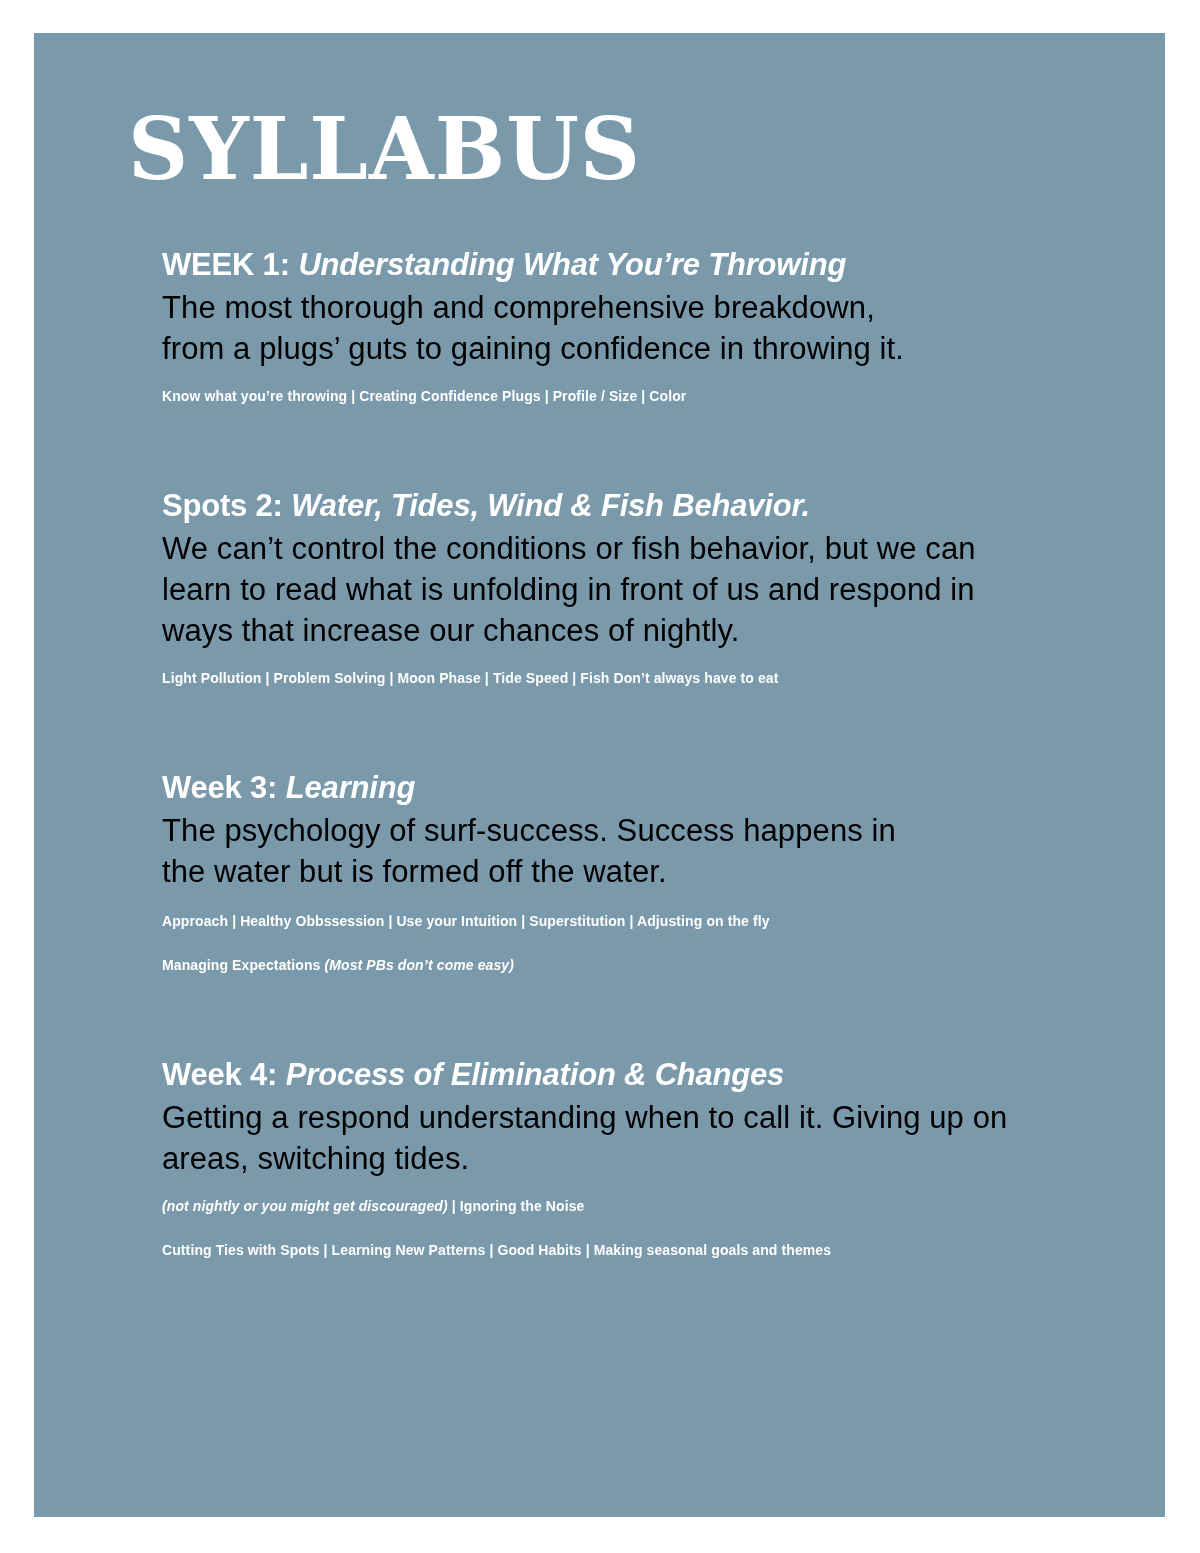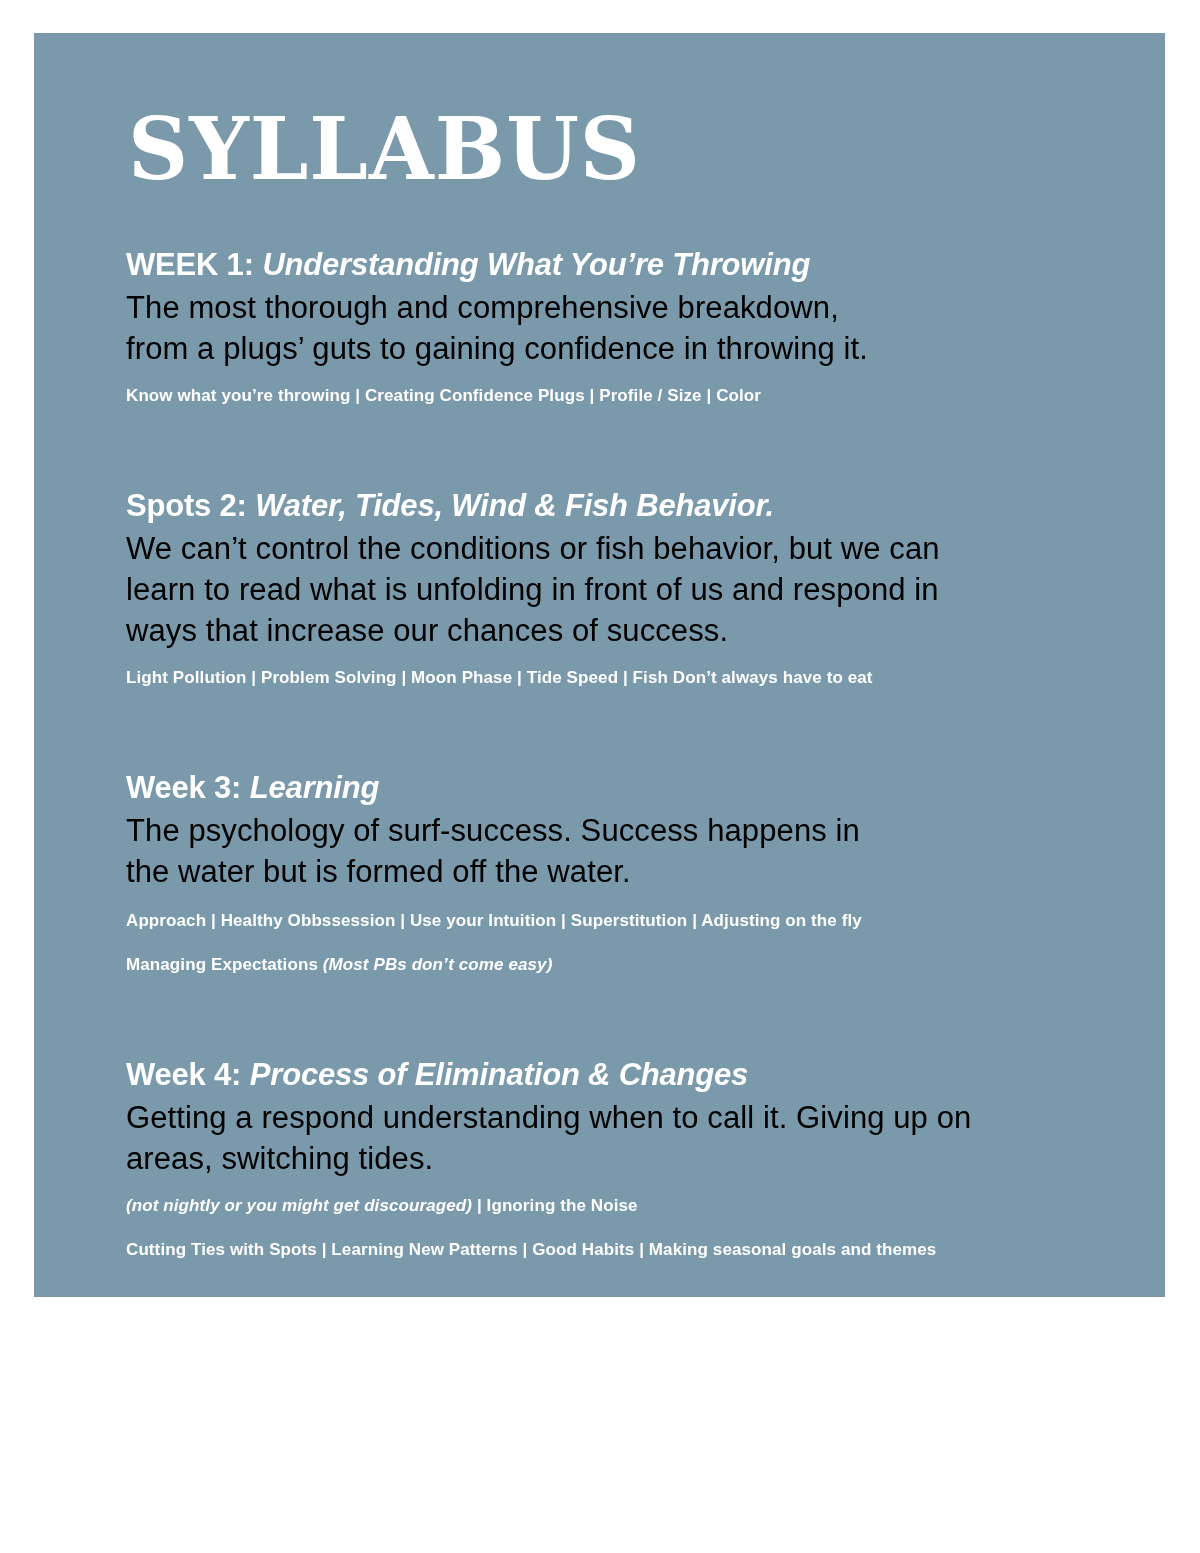--- a/index.html
+++ b/index.html
@@ -21,21 +21,21 @@
     height: 1553px;
     background: #ffffff;
     overflow: hidden;
   }
 
   .panel {
     position: absolute;
     left: 34px;
     top: 33px;
     width: 1131px;
-    height: 1264px;
+    height: 1484px;
     background: #7a99aa;
     box-sizing: border-box;
   }
 
   .content {
     position: absolute;
     left: 92px;
     top: 75px;
     width: 975px;
   }
@@ -50,20 +50,21 @@
     color: #ffffff;
     margin: 0 0 0 2px;
     transform: scaleX(0.97);
     transform-origin: left center;
     white-space: nowrap;
   }
 
   
   .weeks {
     margin-top: 56px;
+    margin-left: 36px;
   }
 
   .week {
     margin-bottom: 76px;
   }
   .week:last-child { margin-bottom: 0; }
 
   .week-heading {
     color: #ffffff;
     font-size: 31px;
@@ -94,21 +95,21 @@
   }
 
   .week-desc .desc-line { display: block; }
 
   .week-topics {
     margin-top: 12px;
   }
 
   .topics-line {
     color: #ffffff;
-    font-size: 17px;
+    font-size: 14px;
     font-weight: 600;
     line-height: 30px;
     letter-spacing: 0.1px;
     margin: 0;
     white-space: nowrap;
   }
 
   .topics-line + .topics-line {
     margin-top: 14px;
   }
@@ -141,21 +142,21 @@
             </p>
             <div class="week-topics">
               <p class="topics-line"><span>Know what you’re throwing | Creating Confidence Plugs | Profile / Size | Color</span></p>
             </div>
           </section>
           <section class="week week-2">
             <h2 class="week-heading"><span class="week-label">Spots 2:</span> <span class="week-title">Water, Tides, Wind &amp; Fish Behavior.</span></h2>
             <p class="week-desc">
               <span class="desc-line">We can’t control the conditions or fish behavior, but we can</span>
               <span class="desc-line">learn to read what is unfolding in front of us and respond in</span>
-              <span class="desc-line">ways that increase our chances of success.</span>
+              <span class="desc-line">ways that increase our chances of nightly.</span>
             </p>
             <div class="week-topics">
               <p class="topics-line"><span>Light Pollution | Problem Solving | Moon Phase | Tide Speed  |  Fish Don’t always have to eat</span></p>
             </div>
           </section>
           <section class="week week-3">
             <h2 class="week-heading"><span class="week-label">Week 3:</span> <span class="week-title">Learning</span></h2>
             <p class="week-desc">
               <span class="desc-line">The psychology of surf-success. Success happens in</span>
               <span class="desc-line">the water but is formed off the water.</span>

